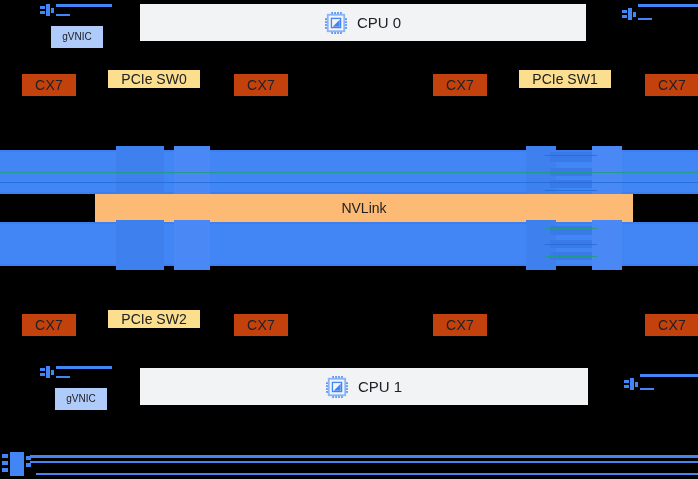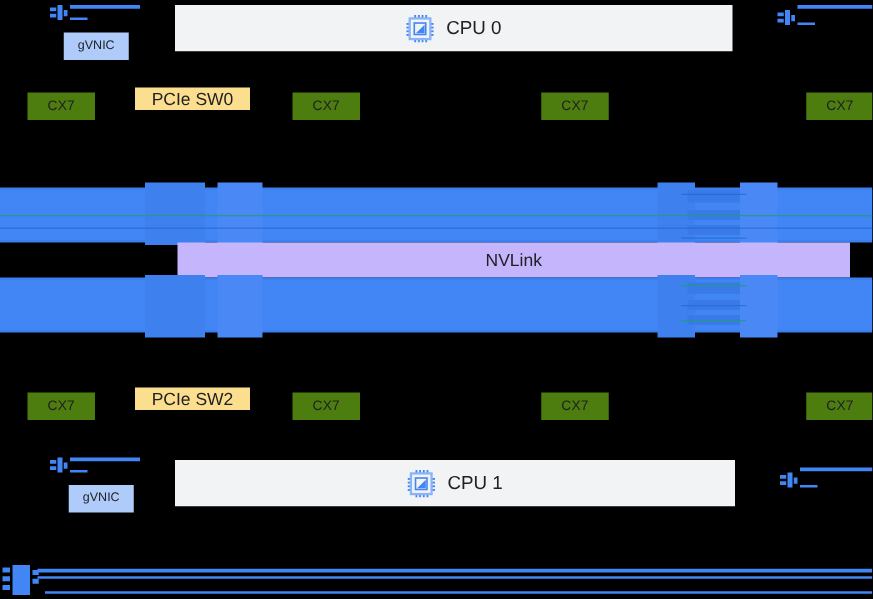--- a/index.html
+++ b/index.html
@@ -22,22 +22,22 @@
     box-sizing: border-box;
     display: flex;
     align-items: center;
     justify-content: center;
     color: #202124;
     white-space: nowrap;
     line-height: 1;
   }
   
   .cx7 {
-    background: #4d7c0f;
-    font-size: 11px;
+    background: #c2410c;
+    font-size: 14px;
     letter-spacing: .2px;
     height: 22px;
   }
   
   .pcie {
     background: #fcdf8e;
     font-size: 14px;
     height: 18px;
   }
   
@@ -48,24 +48,23 @@
   }
   
   .cpu {
     background: #f1f3f4;
     font-size: 15px;
     height: 37px;
     gap: 10px;
   }
   
   .nvlink {
-    background: #c4b5fd;
+    background: #fdba74;
     font-size: 14px;
     height: 28px;
-    margin-left: 47px;
   }
   
   .gpu-band {
     position: absolute;
     background: #3b7ff0;
   }
   .gpu-band-inner {
     position: absolute;
     background: #4285f4;
   }
@@ -183,20 +182,23 @@
   <div class="node pcie" style="left:108px; top:70px; width:92px;">
     <span>PCIe SW0</span>
   </div>
   <div class="node cx7" style="left:234px; top:74px; width:54px;">
     <span>CX7</span>
   </div>
 
   <div class="node cx7" style="left:433px; top:74px; width:54px;">
     <span>CX7</span>
   </div>
+  <div class="node pcie" style="left:519px; top:70px; width:92px;">
+    <span>PCIe SW1</span>
+  </div>
   <div class="node cx7" style="left:645px; top:74px; width:54px;">
     <span>CX7</span>
   </div>
 
   <div class="gpu-band" style="left:0px; top:150px; width:698px; height:44px;"></div>
   <div class="gpu-band-inner" style="left:0px; top:152px; width:698px; height:40px;"></div>
 
   <div class="gpu-slot" style="left:116px; top:146px; width:48px; height:50px;"></div>
   <div class="gpu-slot alt" style="left:174px; top:146px; width:36px; height:50px;"></div>
   <div class="gpu-slot" style="left:526px; top:146px; width:30px; height:50px;"></div>

